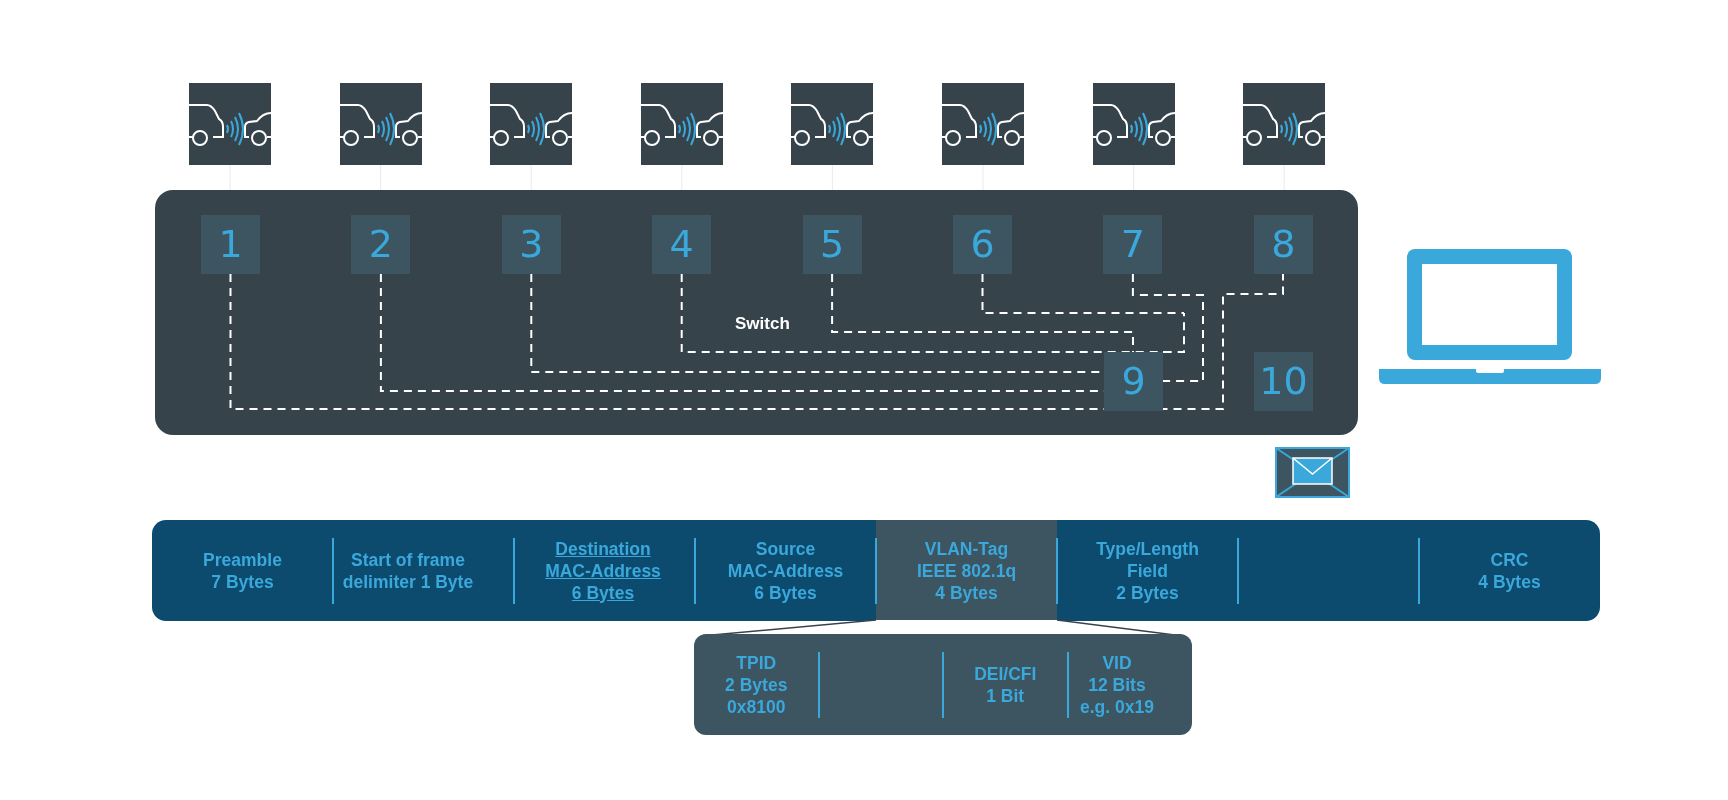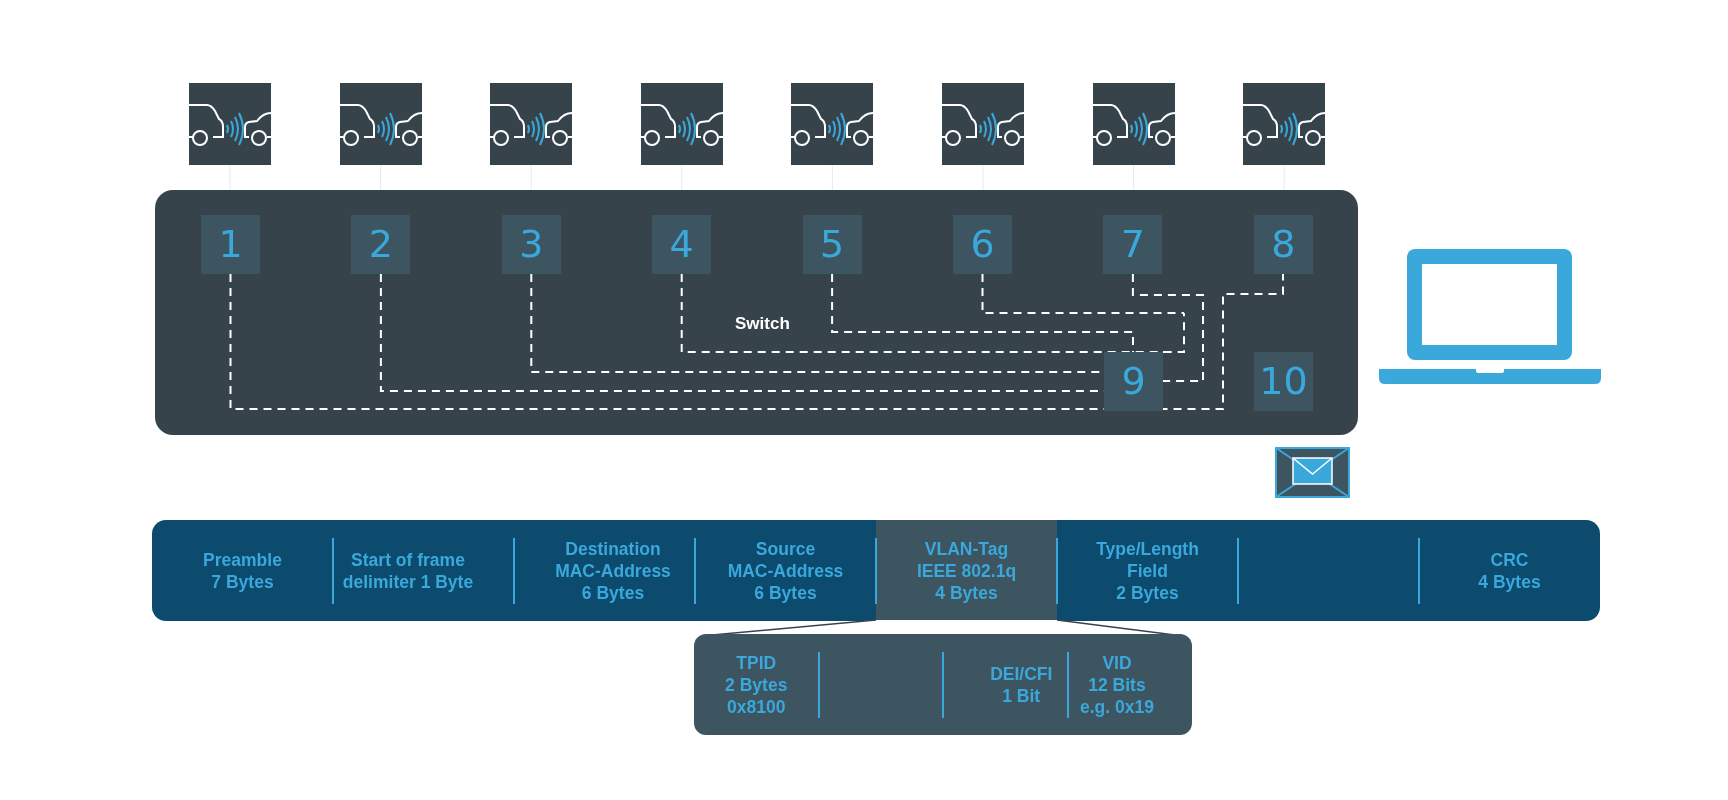--- a/index.html
+++ b/index.html
@@ -188,21 +188,21 @@
         <span class="line">7 Bytes</span>
       </div>
     </div>
     <div class="cell" style="left: 181px; width: 150px;">
       <div>
         <span class="line">Start of frame</span>
         <span class="line">delimiter 1 Byte</span>
       </div>
     </div>
     <div class="sep" style="left: 180px; z-index: 2;"></div>
-    <div class="cell" style="left: 362px; width: 198px;">
+    <div class="cell" style="left: 352px; width: 198px; text-decoration: underline;">
       <div>
         <span class="line">Destination</span>
         <span class="line">MAC-Address</span>
         <span class="line">6 Bytes</span>
       </div>
     </div>
     <div class="sep" style="left: 361px; z-index: 2;"></div>
     <div class="cell" style="left: 543px; width: 181px; border-radius: 32px;">
       <div>
         <span class="line">Source</span>
@@ -245,21 +245,21 @@
 
 <div class="sub" id="sub">
     <div class="cell" style="left: 0px; width: 124.5px;">
       <div>
         <span class="line">TPID</span>
         <span class="line">2 Bytes</span>
         <span class="line">0x8100</span>
       </div>
     </div>
     <div class="sep" style="left: 123.5px;"></div>
-    <div class="cell" style="left: 249px; width: 124.5px; padding-left: 16px;">
+    <div class="cell" style="left: 249px; width: 124.5px;">
       <div>
         <span class="line">DEI/CFI</span>
         <span class="line">1 Bit</span>
       </div>
     </div>
     <div class="sep" style="left: 248px;"></div>
     <div class="cell" style="left: 373.5px; width: 99px;">
       <div>
         <span class="line">VID</span>
         <span class="line">12 Bits</span>

